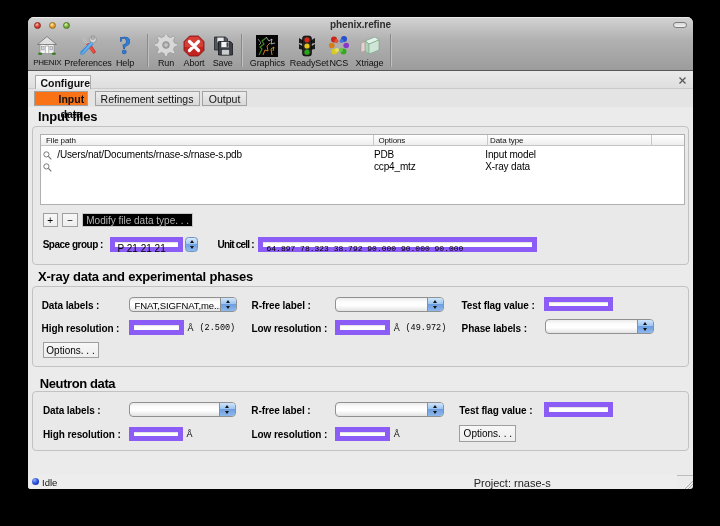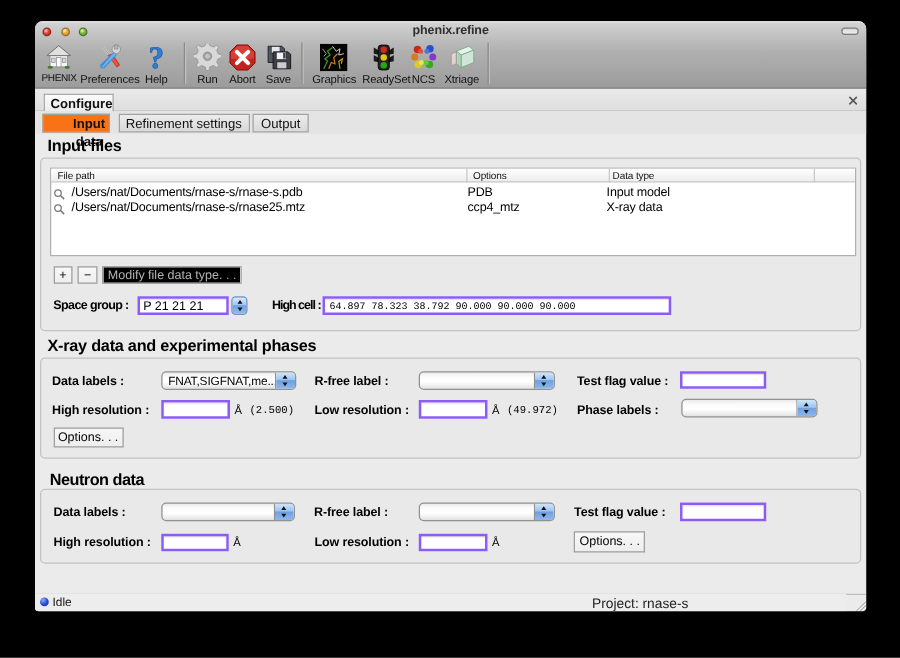--- a/index.html
+++ b/index.html
@@ -25,21 +25,21 @@
 
 #tabrow{position:absolute;left:0;top:71.5px;width:665px;height:18px;background:#e4e4e4;}
 .tab{position:absolute;bottom:0.5px;height:15px;line-height:15px;text-align:center;font-size:10.5px;border:1px solid #a2a2a2;color:#111;}
 #tab1{left:6.3px;width:54px;background:#f97316;font-weight:bold;padding-left:20px;}
 #tab2{left:66.5px;width:105px;background:linear-gradient(180deg,#ececec,#d9d9d9);}
 #tab3{left:174.3px;width:44.5px;background:linear-gradient(180deg,#ececec,#d9d9d9);}
 
 .h1{position:absolute;font-size:13px;font-weight:bold;color:#000;letter-spacing:-0.2px;}
 .gbox{position:absolute;left:3.5px;width:657px;border:1px solid #c2c2c2;border-radius:4px;background:#e9e9e9;}
 .lbl{position:absolute;font-size:10px;font-weight:bold;color:#000;letter-spacing:-0.1px;white-space:nowrap;}
-.tf{position:absolute;background:#fff;border:2px solid #8b5cf6;box-shadow:inset 0 1px 1px rgba(0,0,0,0.12);}
+.tf{position:absolute;background:#fff;border:5px solid #8b5cf6;box-shadow:inset 0 1px 1px rgba(0,0,0,0.12);}
 .mono{font-family:"Liberation Mono",monospace;font-size:8.5px;color:#000;white-space:nowrap;}
 .combo{position:absolute;height:15px;border:1px solid #919191;border-radius:4px;background:linear-gradient(180deg,#ebebeb 0,#fcfcfc 28%,#ffffff 58%,#e2e2e2 100%);font-size:9.5px;color:#000;}
 .combo .stp{position:absolute;right:0;top:0;width:16px;height:13px;border-left:1px solid #8f8f8f;border-radius:0 3px 3px 0;background:linear-gradient(180deg,#cfe5fb 0,#9cc5f0 45%,#6f9fe0 50%,#8db8ec 100%);}
 .arr-u{position:absolute;left:5px;top:2px;width:0;height:0;border-left:2.5px solid transparent;border-right:2.5px solid transparent;border-bottom:3.5px solid #111;}
 .arr-d{position:absolute;left:5px;bottom:2px;width:0;height:0;border-left:2.5px solid transparent;border-right:2.5px solid transparent;border-top:3.5px solid #111;}
 .btn{position:absolute;border:1px solid #9e9e9e;background:linear-gradient(180deg,#f7f7f7,#eeeeee);font-size:10px;color:#000;text-align:center;}
 .ang{position:absolute;font-size:9px;color:#000;}
 .colsep{position:absolute;top:0;width:1px;height:11px;background:#c8c8c8;}
 .th{position:absolute;top:1px;font-size:8px;color:#111;letter-spacing:-0.1px;}
 .td{position:absolute;font-size:10px;color:#000;letter-spacing:-0.15px;white-space:nowrap;}
@@ -203,34 +203,33 @@
         <circle cx="3.4" cy="3.4" r="2.6" fill="none" stroke="#787878" stroke-width="1"></circle>
         <line x1="5.4" y1="5.4" x2="8.3" y2="8.3" stroke="#787878" stroke-width="1.2"></line>
       </svg>
     <svg class="mag" style="left:1.5px;top:27.5px;" viewBox="0 0 9 9">
         <circle cx="3.4" cy="3.4" r="2.6" fill="none" stroke="#787878" stroke-width="1"></circle>
         <line x1="5.4" y1="5.4" x2="8.3" y2="8.3" stroke="#787878" stroke-width="1.2"></line>
       </svg>
     <div class="td" style="left:16.3px;top:14.3px;">/Users/nat/Documents/rnase-s/rnase-s.pdb</div>
     <div class="td" style="left:333px;top:14.3px;">PDB</div>
     <div class="td" style="left:444.3px;top:14.3px;">Input model</div>
-    <div class="td" style="left:16.3px;top:26.3px;">/Users/nat/Documents/rnase-s/rnase25.mtz</div>
     <div class="td" style="left:333px;top:26.3px;">ccp4_mtz</div>
     <div class="td" style="left:444.3px;top:26.3px;">X-ray data</div>
   </div>
   <div class="btn" style="left:14.5px;top:195.5px;width:15.5px;height:14px;line-height:13px;">+</div>
   <div class="btn" style="left:34.2px;top:195.5px;width:15.8px;height:14px;line-height:13px;">−</div>
   <div class="btn" style="left:54.2px;top:195.5px;width:111px;height:14px;line-height:13px;color:#b4b4b4;border-color:#c6c6c6;background:#000000;">Modify file data type. . .</div>
   <div class="lbl" style="left:14.7px;top:221.5px;letter-spacing:-0.5px;">Space group :</div>
   <div class="tf" style="left:81.5px;top:219.5px;width:73px;height:15.5px;font-size:10px;line-height:14px;padding-left:3px;">P 21 21 21</div>
   <div class="stepper" style="left:156.5px;top:219.5px;">
       <div class="arr-u"></div>
       <div class="arr-d"></div>
     </div>
-  <div class="lbl" style="left:189.5px;top:221.5px;letter-spacing:-0.8px;">High cell :</div>
+  <div class="lbl" style="left:189.5px;top:221.5px;letter-spacing:-0.8px;">Unit cell :</div>
   <div class="tf mono" style="left:229.5px;top:219.5px;width:279px;height:15.5px;line-height:14.5px;padding-left:4px;font-size:8px;">64.897 78.323 38.792 90.000 90.000 90.000</div>
 
   <div class="h1" style="left:10px;top:251.5px;">X-ray data and experimental phases</div>
   <div class="gbox" style="top:269px;height:81px;"></div>
   <div class="lbl" style="left:13.7px;top:283px;">Data labels :</div>
   <div class="combo" style="left:100.5px;top:279.5px;width:108.5px;">
       <span class="ctext">FNAT,SIGFNAT,me...</span>
       <div class="stp">
         <div class="arr-u"></div>
         <div class="arr-d"></div>

